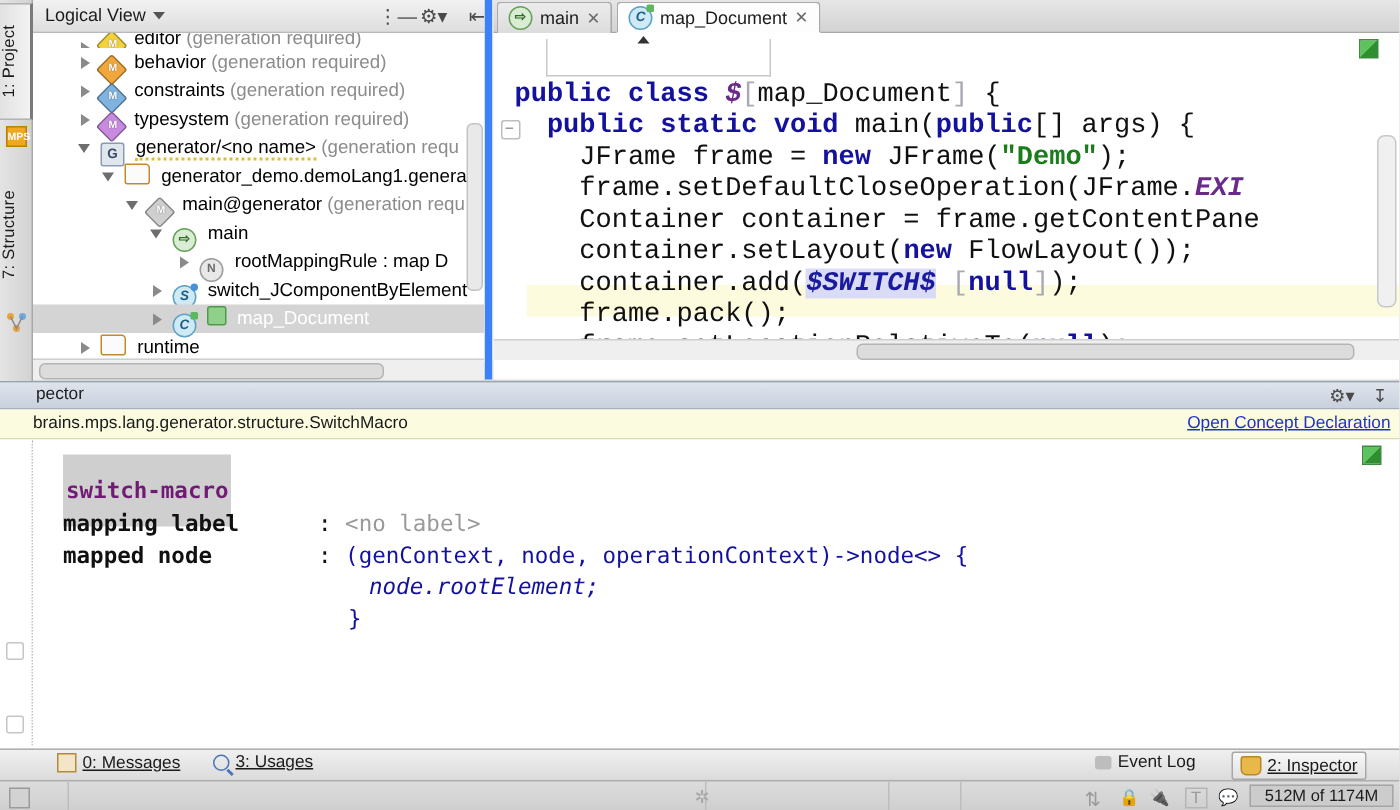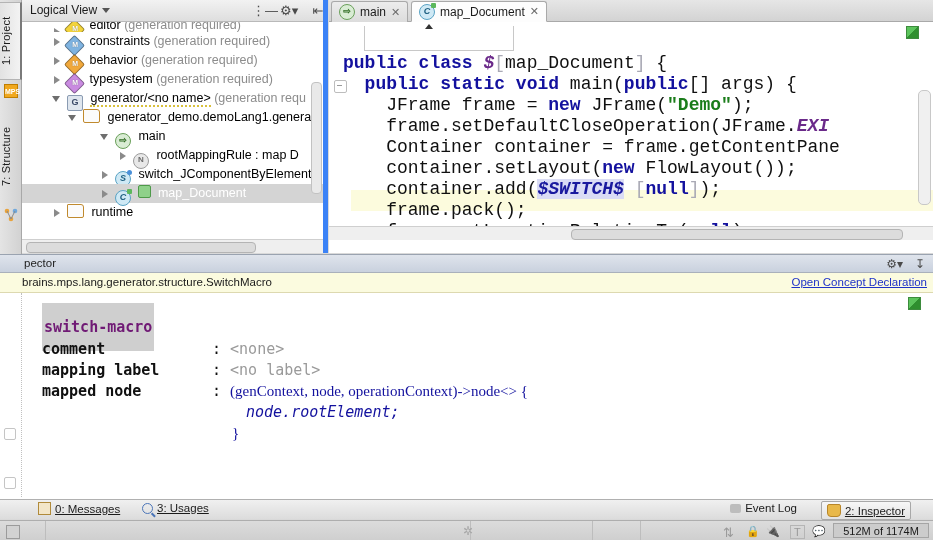--- a/index.html
+++ b/index.html
@@ -408,21 +408,21 @@
   .prop-block {
     position:absolute; left:42px; top:46px;
     font-family:"DejaVu Sans Mono","Liberation Mono",monospace;
     font-size:15px;
     line-height:21px;
   }
   .prow { white-space:pre; }
   .pname { font-weight:bold; color:#101010; display:inline-block; width:170px; }
   .pcolon { color:#101010; }
   .pval-none { color:#9a9a9a; }
-  .pval-code { color:#13119e;font-family:Liberation Serif, serif; }
+  .pval-code { color:#13119e; }
   .pval-ital { color:#13119e; font-style:italic; }
 
   
   .bottom-bar {
     position:absolute; left:0; top:499px;
     width:933px; height:20px;
     background: linear-gradient(to bottom,#f0f0f0,#dcdcdc);
     border-top:1px solid #b0b0b0;
     box-sizing:border-box;
   }
@@ -521,29 +521,29 @@
         <div class="trow" style="height:10px; line-height:6px; overflow:hidden;">
           <span style="display:inline-block;width:26px"></span>
           <span class="twist closed"></span>
           <span class="ticon ic-diamond" style="background:#f2d33c"><span>M</span></span>
           <span class="tlabel">editor</span><span class="tgray"> (generation required)</span>
         </div>
 
         <div class="trow">
           <span style="display:inline-block;width:26px"></span>
           <span class="twist closed"></span>
+          <span class="ticon ic-diamond" style="background:#f0a83c"><span>M</span></span>
+          <span class="tlabel">behavior</span><span class="tgray"> (generation required)</span>
+        </div>
+
+        <div class="trow">
+          <span style="display:inline-block;width:26px"></span>
+          <span class="twist closed"></span>
           <span class="ticon ic-diamond" style="background:#7fb3e0"><span>M</span></span>
           <span class="tlabel">constraints</span><span class="tgray"> (generation required)</span>
-        </div>
-
-        <div class="trow">
-          <span style="display:inline-block;width:26px"></span>
-          <span class="twist closed"></span>
-          <span class="ticon ic-diamond" style="background:#f0a83c"><span>M</span></span>
-          <span class="tlabel">behavior</span><span class="tgray"> (generation required)</span>
         </div>
 
         <div class="trow">
           <span style="display:inline-block;width:26px"></span>
           <span class="twist closed"></span>
           <span class="ticon ic-diamond" style="background:#c98be0"><span>M</span></span>
           <span class="tlabel">typesystem</span><span class="tgray"> (generation required)</span>
         </div>
 
         <div class="trow">
@@ -553,20 +553,26 @@
           <span class="tlabel tunderline-dot">generator/&lt;no name&gt;</span><span class="tgray"> (generation requ</span>
         </div>
 
         <div class="trow">
           <span style="display:inline-block;width:42px"></span>
           <span class="twist open"></span>
           <span class="ticon ic-folder"></span>
           <span class="tlabel">generator_demo.demoLang1.genera</span>
         </div>
 
+        <div class="trow">
+          <span style="display:inline-block;width:58px"></span>
+          <span class="twist open"></span>
+          <span class="ticon ic-diamond" style="background:#cfcfcf"><span>M</span></span>
+          <span class="tlabel">main@generator</span><span class="tgray"> (generation requ</span>
+        </div>
 
         <div class="trow">
           <span style="display:inline-block;width:74px"></span>
           <span class="twist open"></span>
           <span class="ticon ic-arrow">⇨</span>
           <span class="tlabel">main</span>
         </div>
 
         <div class="trow">
           <span style="display:inline-block;width:92px"></span>
@@ -661,21 +667,20 @@
 
     <div class="insp-body">
       <div class="insp-dotted"></div>
       <div class="insp-err"></div>
       <div class="insp-fold" style="top:135px;"></div>
       <div class="insp-fold" style="top:184px;"></div>
 
       <div class="insp-node">switch-macro</div>
 
       <div class="prop-block">
-        <div class="prow"><span class="pname">comment</span><span class="pcolon">:</span> <span class="pval-none">&lt;none&gt;</span></div>
         <div class="prow"><span class="pname">mapping label</span><span class="pcolon">:</span> <span class="pval-none">&lt;no label&gt;</span></div>
         <div class="prow"><span class="pname">mapped node</span><span class="pcolon">:</span> <span class="pval-code">(genContext, node, operationContext)-&gt;node&lt;&gt; {</span></div>
         <div class="prow" style="padding-left:204px;"><span class="pval-ital">node.rootElement;</span></div>
         <div class="prow" style="padding-left:190px;"><span class="pval-code">}</span></div>
       </div>
 
     </div>
   </div>
 
   <div class="bottom-bar">

